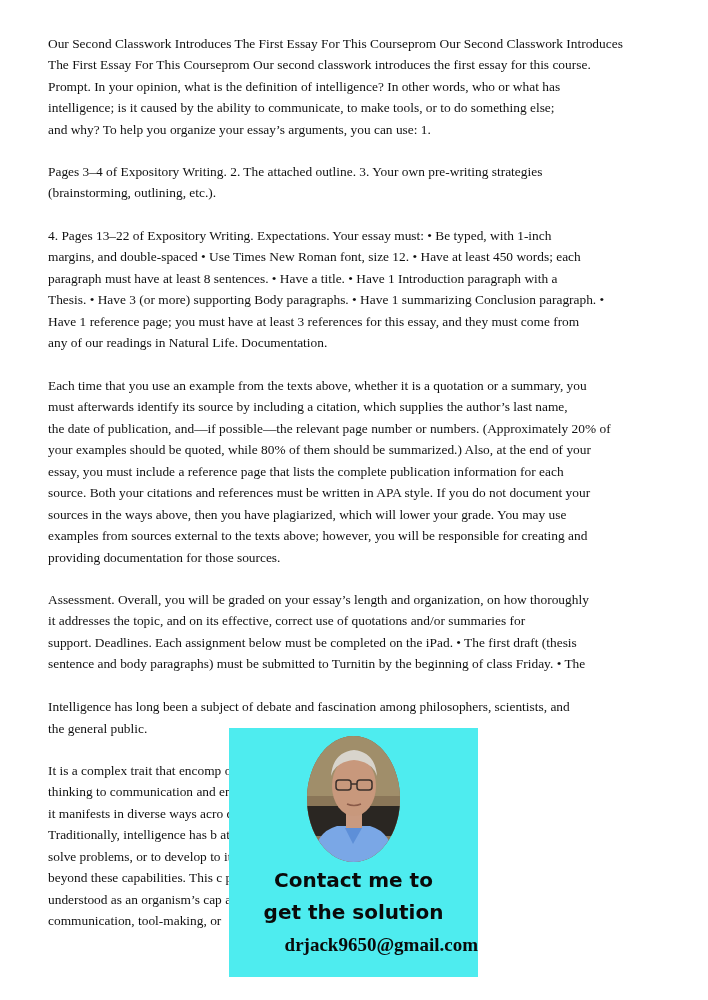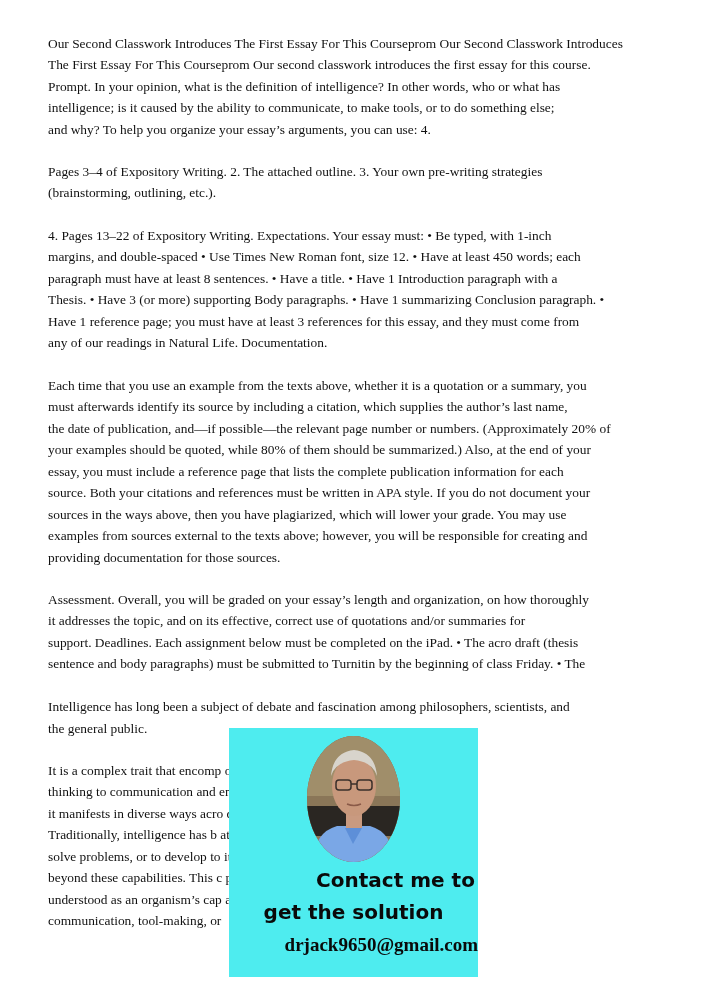--- a/index.html
+++ b/index.html
@@ -19,38 +19,38 @@
   .portrait {
     position: absolute; left: 78px; top: 8px; width: 93px; height: 126px;
     border-radius: 50%; overflow: hidden; background: #8f7f62;
   }
   .portrait svg { display: block; }
   .cta {
     position: absolute; left: 0; width: 249px; text-align: center;
     font-family: "DejaVu Sans", sans-serif; font-weight: bold; color: #0a0a0a;
     font-size: 20px; line-height: 24px;
   }
-  .cta1 { top: 140px; margin-left: 42px; }
+  .cta1 { top: 140px; }
   .cta2 { top: 172px; }
   .email {
     position: absolute; left: 0; top: 206px; width: 249px; text-align: right;
     font-family: "Liberation Serif", "DejaVu Serif", serif; font-weight: bold;
     font-size: 19px; color: #0a0a0a;
   }
 </style>
 </head>
 <body>
 
 <div class="page">
 
   <div class="line" style="top:36px">Our Second Classwork Introduces The First Essay For This Courseprom Our Second Classwork Introduces</div>
   <div class="line" style="top:57px">The First Essay For This Courseprom Our second classwork introduces the first essay for this course.</div>
   <div class="line" style="top:79px">Prompt. In your opinion, what is the definition of intelligence? In other words, who or what has</div>
   <div class="line" style="top:100px">intelligence; is it caused by the ability to communicate, to make tools, or to do something else;</div>
-  <div class="line" style="top:122px">and why? To help you organize your essay’s arguments, you can use: 4.</div>
+  <div class="line" style="top:122px">and why? To help you organize your essay’s arguments, you can use: 1.</div>
 
   <div class="line" style="top:164px">Pages 3–4 of Expository Writing. 2. The attached outline. 3. Your own pre-writing strategies</div>
   <div class="line" style="top:185px">(brainstorming, outlining, etc.).</div>
 
   <div class="line" style="top:228px">4. Pages 13–22 of Expository Writing. Expectations. Your essay must: • Be typed, with 1-inch</div>
   <div class="line" style="top:249px">margins, and double-spaced • Use Times New Roman font, size 12. • Have at least 450 words; each</div>
   <div class="line" style="top:271px">paragraph must have at least 8 sentences. • Have a title. • Have 1 Introduction paragraph with a</div>
   <div class="line" style="top:292px">Thesis. • Have 3 (or more) supporting Body paragraphs. • Have 1 summarizing Conclusion paragraph. •</div>
   <div class="line" style="top:314px">Have 1 reference page; you must have at least 3 references for this essay, and they must come from</div>
   <div class="line" style="top:335px">any of our readings in Natural Life. Documentation.</div>
@@ -60,21 +60,21 @@
   <div class="line" style="top:421px">the date of publication, and—if possible—the relevant page number or numbers. (Approximately 20% of</div>
   <div class="line" style="top:442px">your examples should be quoted, while 80% of them should be summarized.) Also, at the end of your</div>
   <div class="line" style="top:464px">essay, you must include a reference page that lists the complete publication information for each</div>
   <div class="line" style="top:485px">source. Both your citations and references must be written in APA style. If you do not document your</div>
   <div class="line" style="top:507px">sources in the ways above, then you have plagiarized, which will lower your grade. You may use</div>
   <div class="line" style="top:528px">examples from sources external to the texts above; however, you will be responsible for creating and</div>
   <div class="line" style="top:550px">providing documentation for those sources.</div>
 
   <div class="line" style="top:592px">Assessment. Overall, you will be graded on your essay’s length and organization, on how thoroughly</div>
   <div class="line" style="top:613px">it addresses the topic, and on its effective, correct use of quotations and/or summaries for</div>
-  <div class="line" style="top:635px">support. Deadlines. Each assignment below must be completed on the iPad. • The acro draft (thesis</div>
+  <div class="line" style="top:635px">support. Deadlines. Each assignment below must be completed on the iPad. • The first draft (thesis</div>
   <div class="line" style="top:656px">sentence and body paragraphs) must be submitted to Turnitin by the beginning of class Friday. • The</div>
   <div class="line" style="top:699px">Intelligence has long been a subject of debate and fascination among philosophers, scientists, and</div>
   <div class="line" style="top:721px">the general public.</div>
 
   <div class="line" style="top:763px">It is a complex trait that encomp                                                                   olving and critical</div>
   <div class="line" style="top:784px">thinking to communication and                                                                      ence is challenging because</div>
   <div class="line" style="top:806px">it manifests in diverse ways acro                                                                  duals within a species.</div>
   <div class="line" style="top:827px">Traditionally, intelligence has b                                                                  ate effectively, to</div>
   <div class="line" style="top:849px">solve problems, or to develop to                                                                   its essence may lie</div>
   <div class="line" style="top:870px">beyond these capabilities. This c                                                                 posing that it is best</div>

